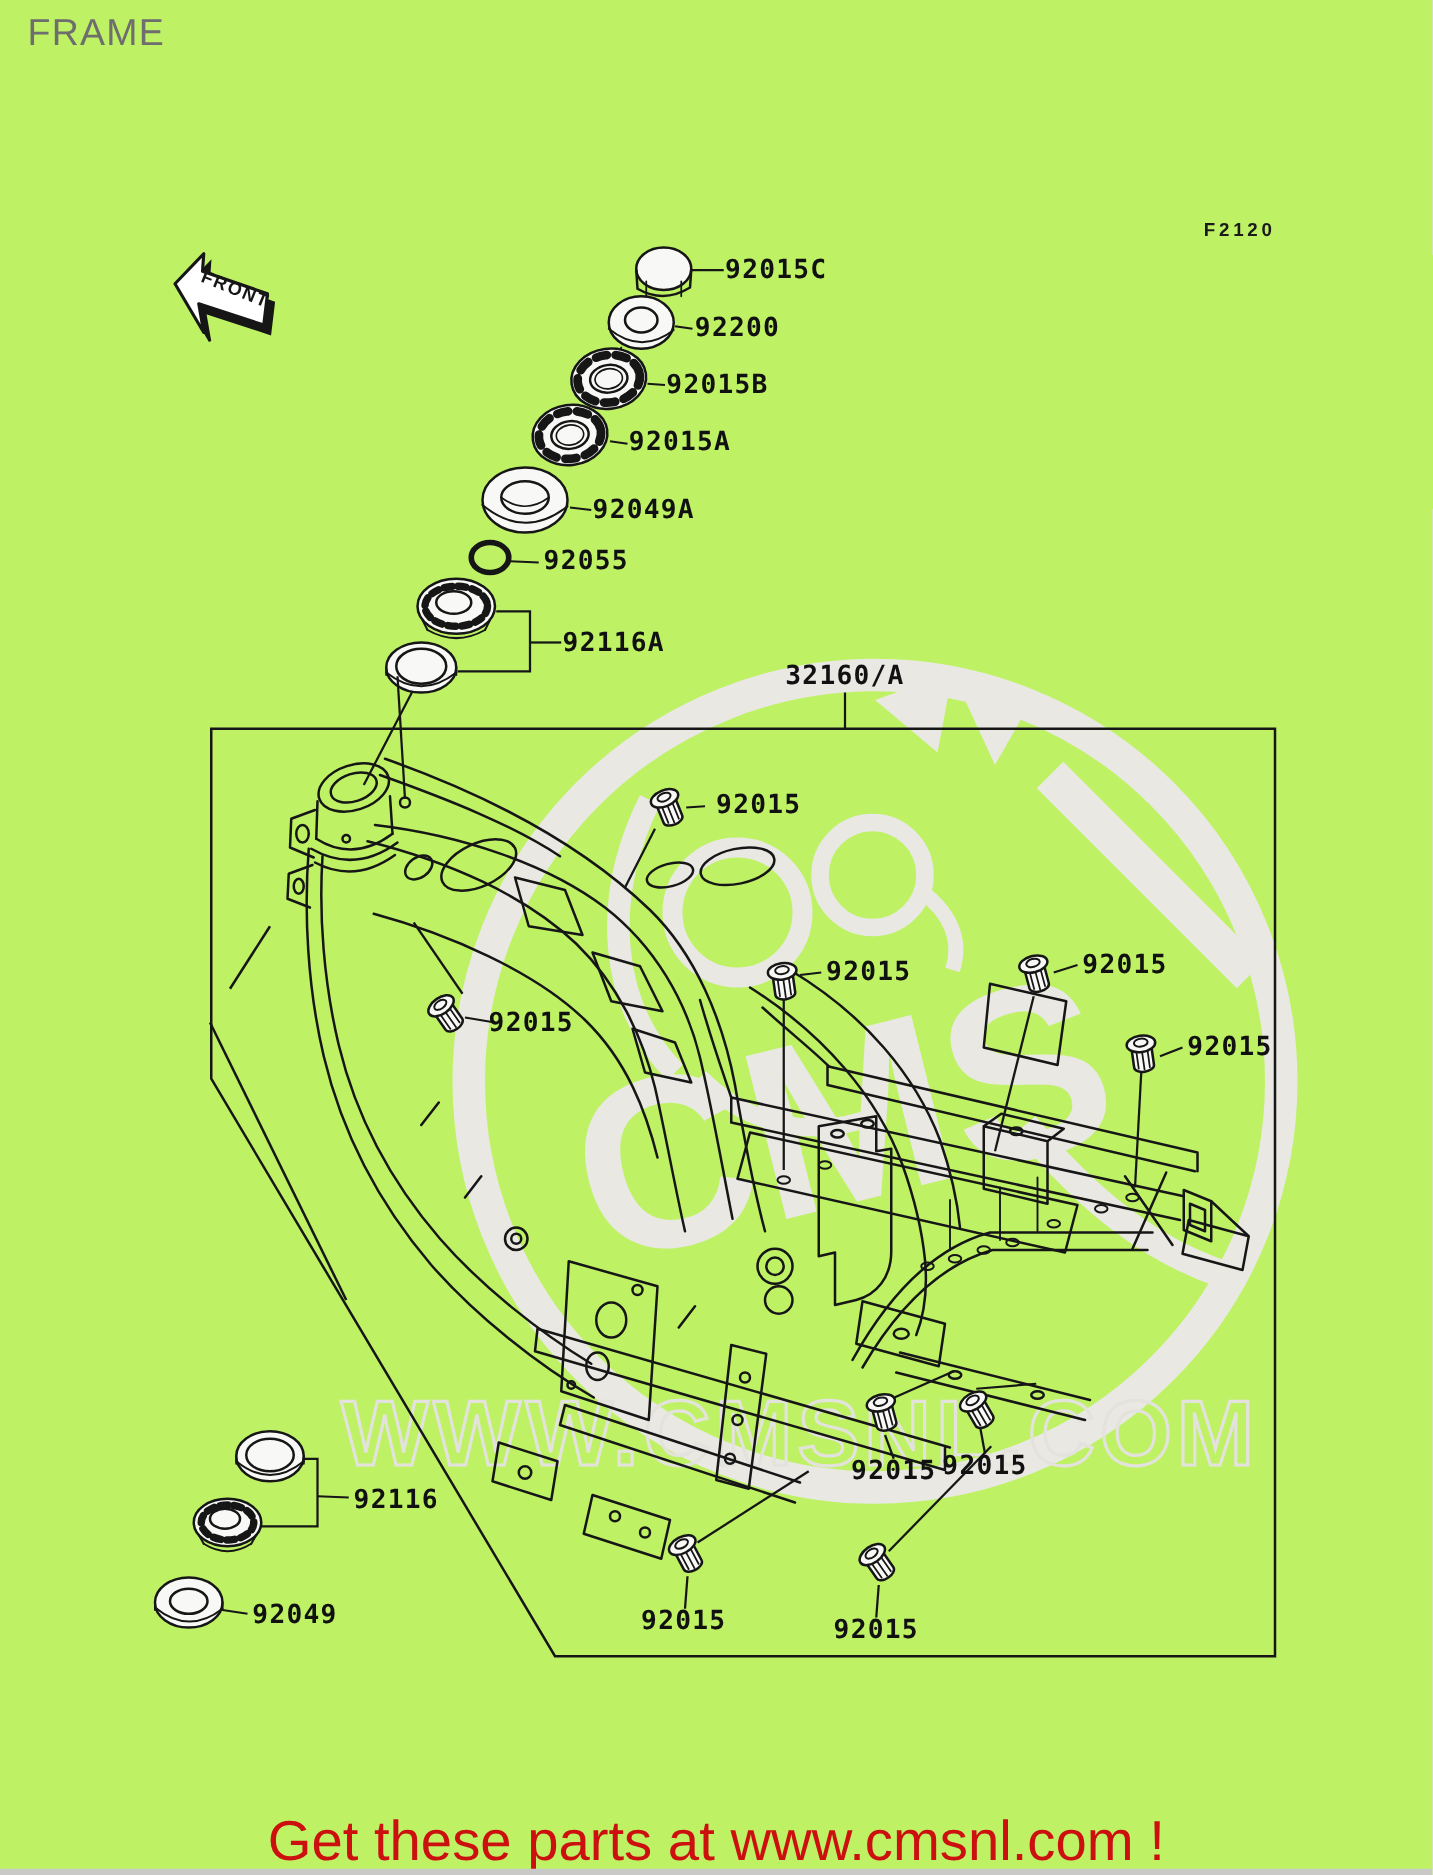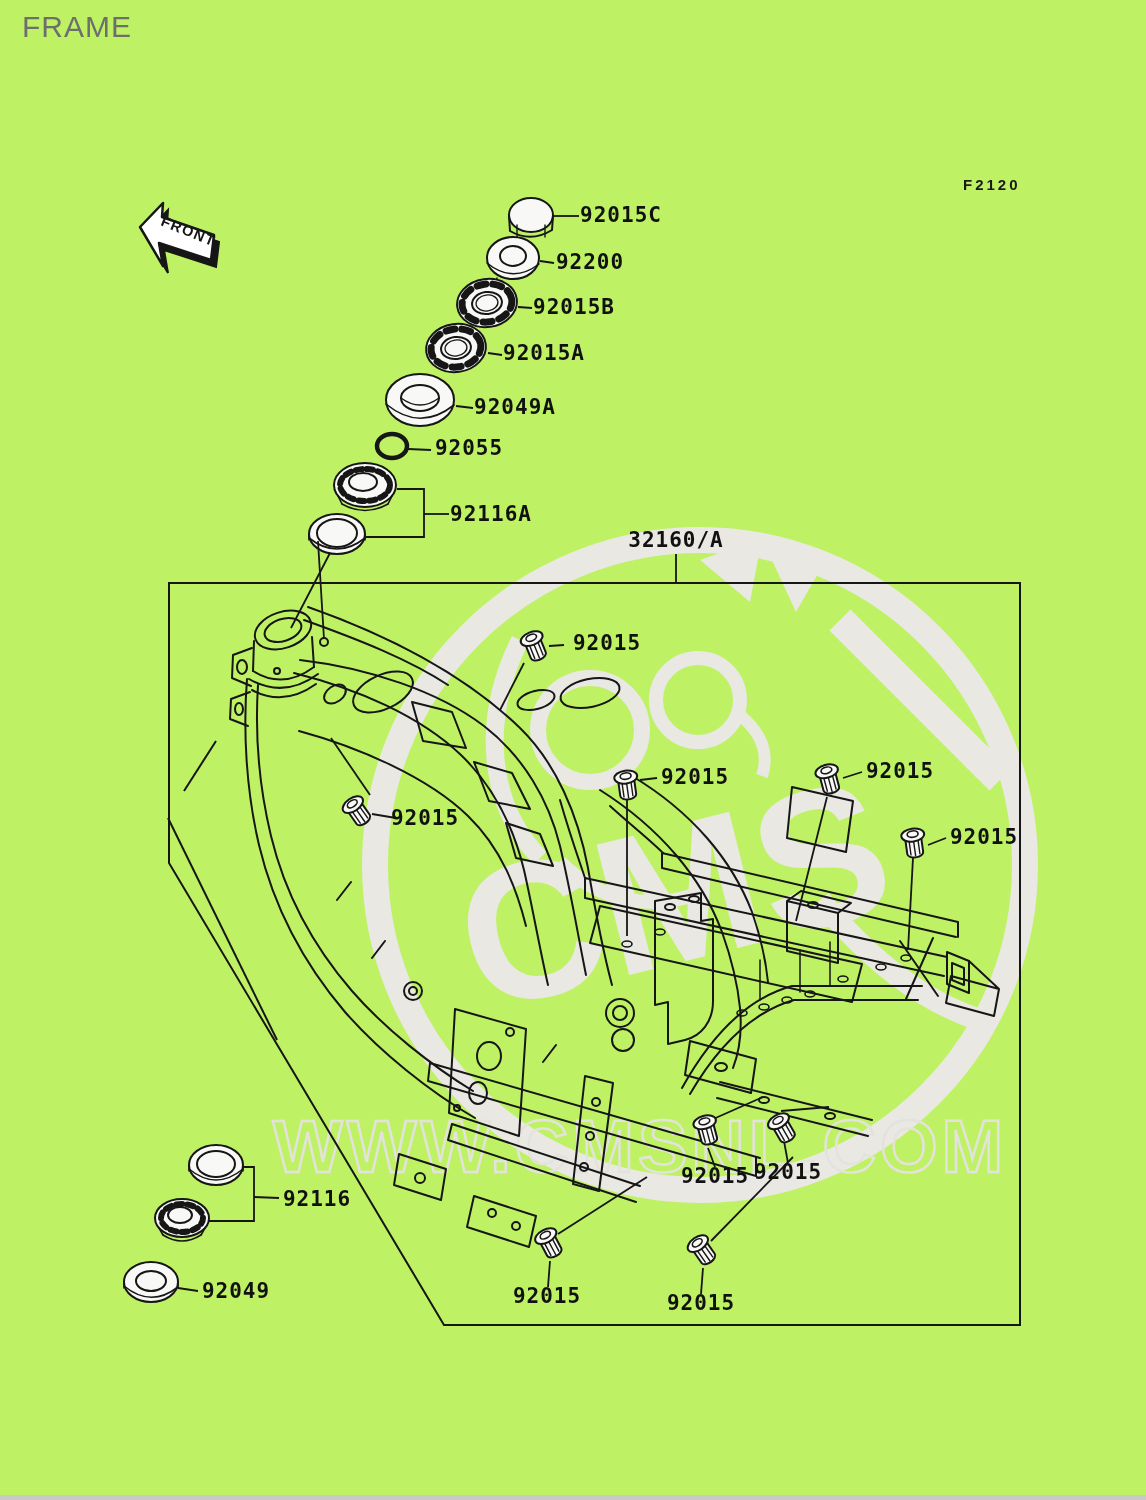--- a/index.html
+++ b/index.html
@@ -324,15 +324,16 @@
         <text x="984" y="844" text-anchor="middle" class="part-label">92015</text>
         <text x="715" y="1183" text-anchor="middle" class="part-label">92015</text>
         <text x="788" y="1179" text-anchor="middle" class="part-label">92015</text>
         <text x="317" y="1206" text-anchor="middle" class="part-label">92116</text>
         <text x="236" y="1298" text-anchor="middle" class="part-label">92049</text>
         <text x="547" y="1303" text-anchor="middle" class="part-label">92015</text>
         <text x="701" y="1310" text-anchor="middle" class="part-label">92015</text>
       </g>
   </svg>
 
+  <div class="footer-promo" style="color: rgb(204, 16, 16);">Get these parts at www.cmsnl.com !</div>
 
   <div class="bottom-bar"></div>
 </div>
 
 </body></html>

